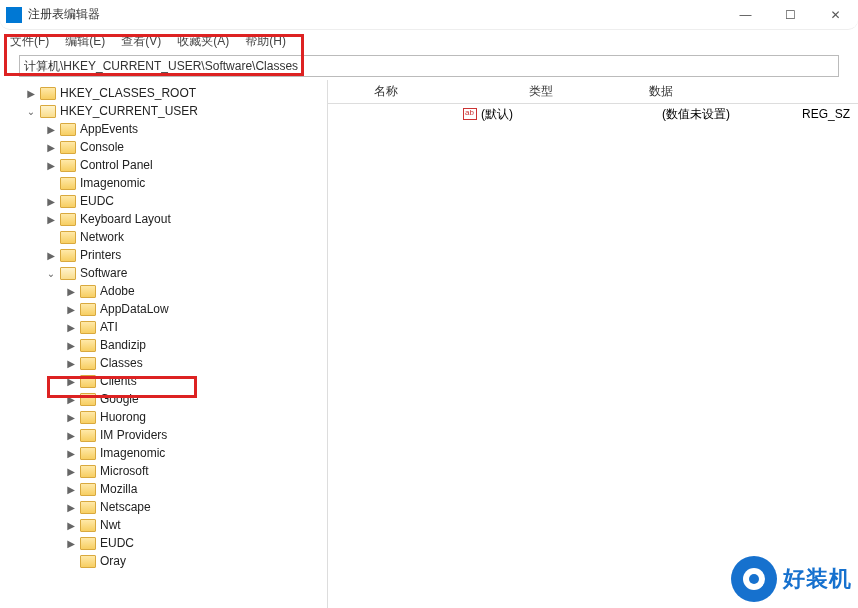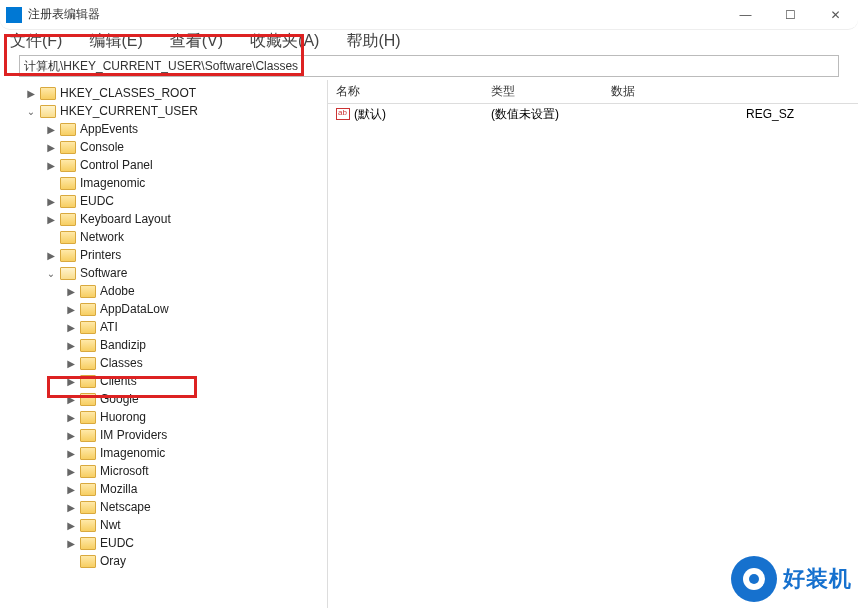--- a/index.html
+++ b/index.html
@@ -4,46 +4,46 @@
 <style>
 * { margin: 0; padding: 0; box-sizing: border-box; font-family: "Microsoft YaHei", "Segoe UI", sans-serif; }
 body { width: 858px; height: 608px; background: #fff; overflow: hidden; position: relative; }
 
 .titlebar { height: 30px; display: flex; align-items: center; padding-left: 6px; background: #fff; border-bottom: 1px solid #eee; border-radius: 10px; }
 .titlebar .app-icon { width: 16px; height: 16px; background: #0078d4; margin-right: 6px; display: inline-block; }
 .titlebar .title { font-size: 12px; color: #333; flex: 1; }
 .titlebar .win-buttons { display: flex; }
 .titlebar .win-btn { width: 45px; height: 30px; display: flex; align-items: center; justify-content: center; font-size: 12px; color: #555; }
 
-.menubar { height: 22px; display: flex; align-items: center; padding-left: 6px; font-size: 16px; color: #444; gap: 19px; }
+.menubar { height: 22px; display: flex; align-items: center; padding-left: 6px; font-size: 12px; color: #444; gap: 8px; }
 .menubar span { padding: 2px 4px; }
 
 .pathbar-wrap { padding: 3px 19px; position: relative; }
 .pathbar { height: 22px; width: 100%; border: 1px solid #bbb; font-size: 12px; padding: 2px 4px; background: #fff; color: #333; }
 .highlight-path { position: absolute; border: 3px solid #d22; left: 4px; top: -18px; width: 300px; height: 42px; pointer-events: none; }
 
 .content { display: flex; height: calc(608px - 30px - 22px - 28px); }
 
 .tree-pane { width: 328px; border-right: 1px solid #ddd; overflow-y: auto; padding: 4px 0 4px 2px; font-size: 12px; position: relative; }
 .tree-node { display: flex; align-items: center; height: 18px; white-space: nowrap; cursor: default; }
 .chevron { width: 14px; height: 14px; display: inline-flex; align-items: center; justify-content: center; color: #666; font-size: 10px; margin-right: 2px; }
 .chevron.hidden { visibility: hidden; }
 .folder-icon { width: 16px; height: 13px; background: linear-gradient(#ffe9a8,#f7ce62); border: 1px solid #d9a93e; border-radius: 1px; margin-right: 4px; display: inline-block; flex-shrink: 0; }
 .folder-icon.open { background: linear-gradient(#fff3cc,#f9dd8c); }
 .node-label { color: #222; }
 .highlight-tree { position: absolute; border: 3px solid #d22; left: 47px; top: 296px; width: 150px; height: 22px; pointer-events: none; }
 
 .list-pane { flex: 1; font-size: 12px; }
 .list-header { display: flex; height: 24px; border-bottom: 1px solid #ddd; align-items: center; color: #333; }
 .list-header .col { padding: 4px 8px; }
-.col-name { width: 155px; }
+.col-name { width: 155px; margin-left: 38px; }
 .col-type { width: 120px; }
 .col-data { flex: 1; }
 .list-row { display: flex; height: 20px; align-items: center; }
-.list-row .col { padding: 2px 8px; }
+.list-row .col { padding: 2px 8px; text-align: right; }
 .val-icon { display: inline-block; width: 14px; height: 12px; background: #fff; border: 1px solid #c33; margin-right: 4px; vertical-align: middle; position: relative; }
 .val-icon::after { content: "ab"; font-size: 8px; color: #c33; position: absolute; left: 1px; top: -1px; }
 
 .watermark { position: absolute; right: 6px; bottom: 6px; display: flex; align-items: center; gap: 6px; opacity: 0.95; pointer-events: none; }
 .wm-circle { width: 46px; height: 46px; border-radius: 50%; background: #0a6acc; display: flex; align-items: center; justify-content: center; }
 .wm-inner { width: 22px; height: 22px; border-radius: 50%; background: #fff; display: flex; align-items: center; justify-content: center; }
 .wm-dot { width: 10px; height: 10px; border-radius: 50%; background: #0a6acc; }
 .wm-text { font-size: 22px; color: #0a6acc; font-weight: 600; letter-spacing: 1px; }
 
 

